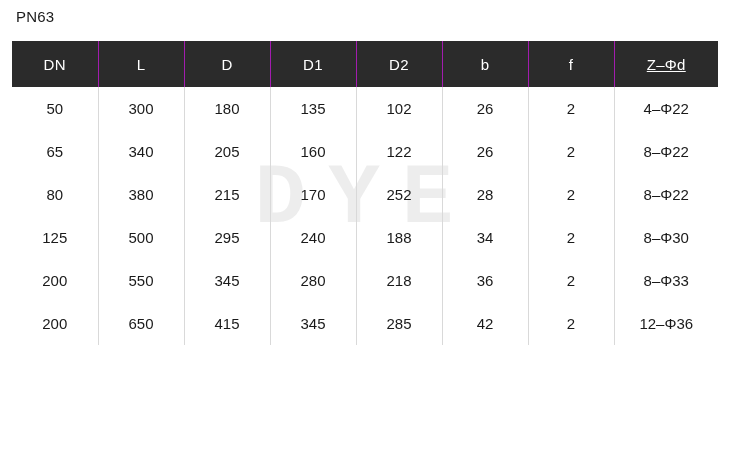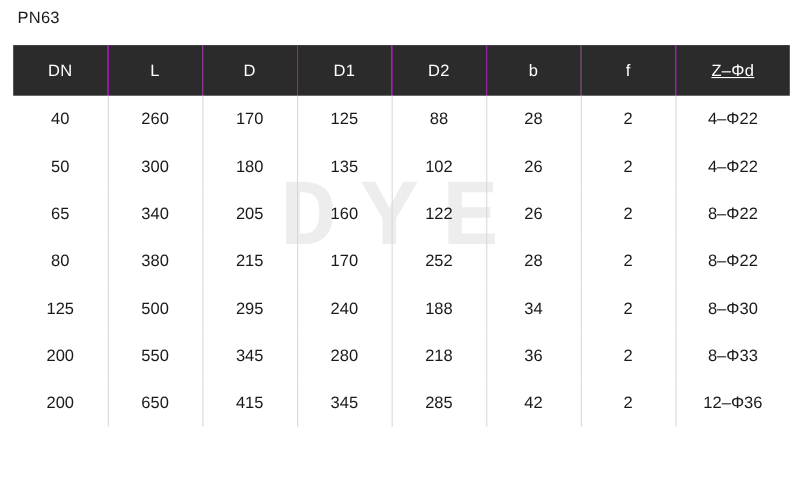--- a/index.html
+++ b/index.html
@@ -113,30 +113,20 @@
           <th>L</th>
           <th>D</th>
           <th>D1</th>
           <th>D2</th>
           <th>b</th>
           <th>f</th>
           <th>Z–Φd</th>
         </tr>
       </thead>
       <tbody>
-        <tr class="row-plain">
-          <td>40</td>
-          <td>260</td>
-          <td>170</td>
-          <td>125</td>
-          <td>88</td>
-          <td>28</td>
-          <td>2</td>
-          <td>4–Φ22</td>
-        </tr>
         <tr class="row-alt">
           <td>50</td>
           <td>300</td>
           <td>180</td>
           <td>135</td>
           <td>102</td>
           <td>26</td>
           <td>2</td>
           <td>4–Φ22</td>
         </tr>

